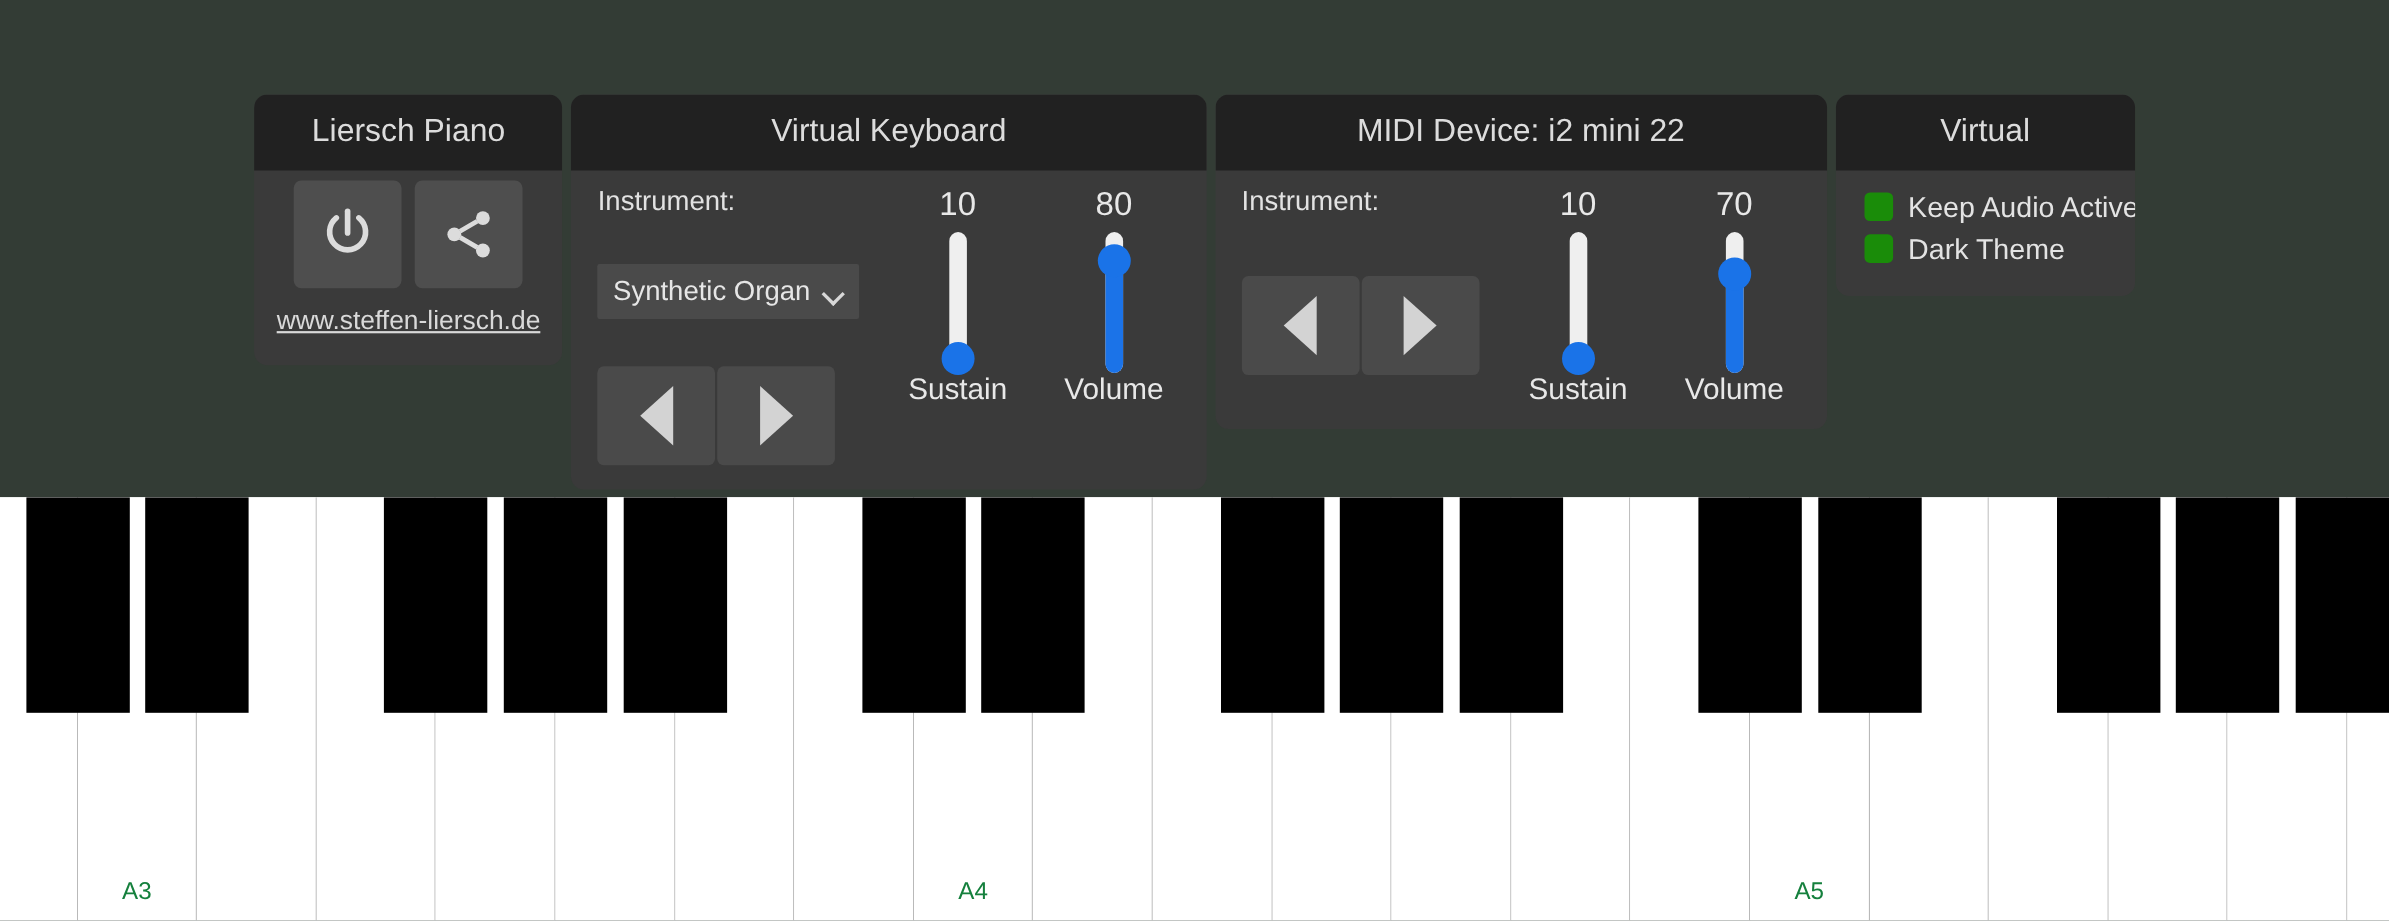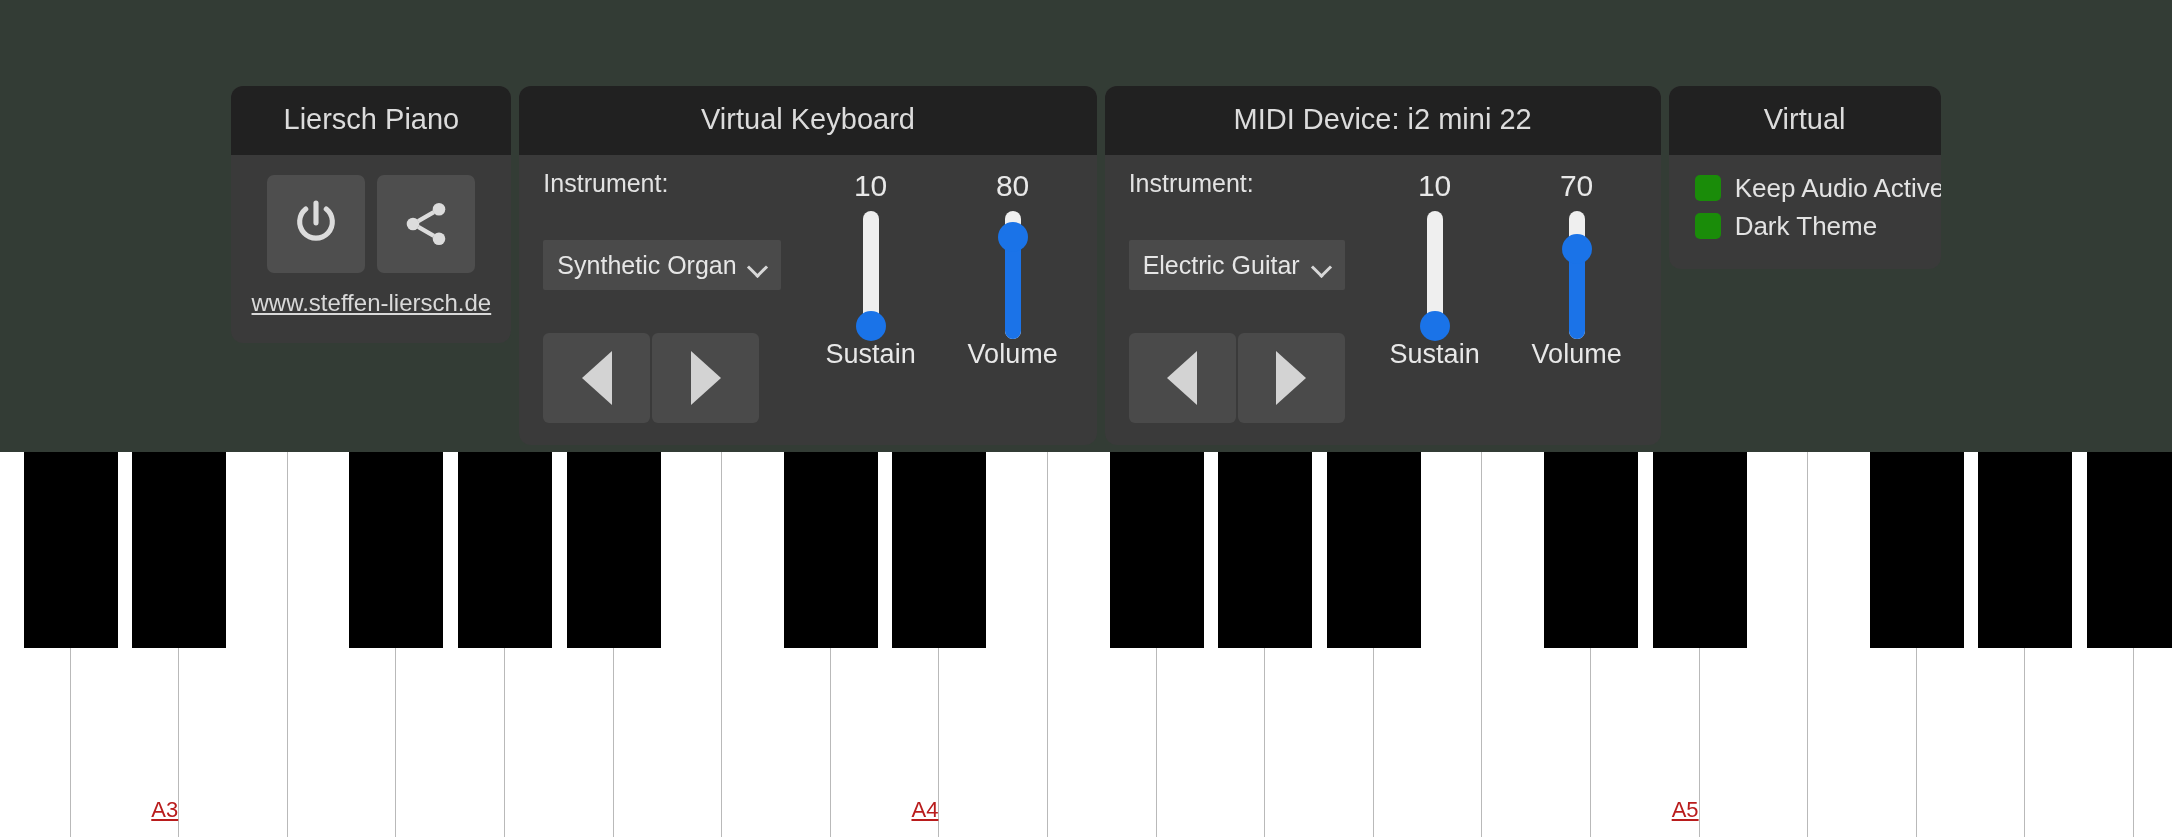--- a/index.html
+++ b/index.html
@@ -50,21 +50,21 @@
     display: flex;
     flex-direction: row;
     align-items: flex-start;
   }
 
   
   #panel-piano { width: 280px; }
   #panel-piano .panel-body {
     flex-direction: column;
     align-items: center;
-    padding: 20px 24px 26px 24px;
+    padding: 9px 24px 26px 24px;
   }
   .icon-row { display: flex; gap: 12px; }
   .icon-btn {
     width: 98px; height: 98px;
     background: #4e4e4e;
     border: none;
     border-radius: 7px;
     display: flex; align-items: center; justify-content: center;
     cursor: pointer;
   }
@@ -234,25 +234,24 @@
     top: 0;
     height: 385px;
     background: #ffffff;
     border-right: 1px solid #b9b9b9;
     cursor: pointer;
   }
   .white-key .klabel {
     position: absolute;
     bottom: 14px;
     left: 0; right: 0;
-    text-align: right;
-    color: #b91c1c;
+    text-align: center;
+    color: #15803d;
     font-size: 22px;
     pointer-events: none;
-    text-decoration: underline;
   }
   .black-key {
     position: absolute;
     top: 0;
     height: 196px;
     background: #000000;
     cursor: pointer;
     z-index: 3;
   }
 </style>
@@ -329,24 +328,20 @@
           </div>
         </div>
       </div>
     </div>
 
     <div class="panel" id="panel-midi">
       <div class="panel-title">MIDI Device: i2 mini 22</div>
       <div class="panel-body">
         <div class="instr-col">
           <div class="instr-label">Instrument:</div>
-          <div class="select-box">
-            <span class="sel-text">Electric Guitar</span>
-            <span class="chev"></span>
-          </div>
           <div class="arrow-row">
             <button class="arrow-btn">
               <span class="tri-left"></span>
             </button>
             <button class="arrow-btn">
               <span class="tri-right"></span>
             </button>
           </div>
         </div>
         <div class="sliders">

